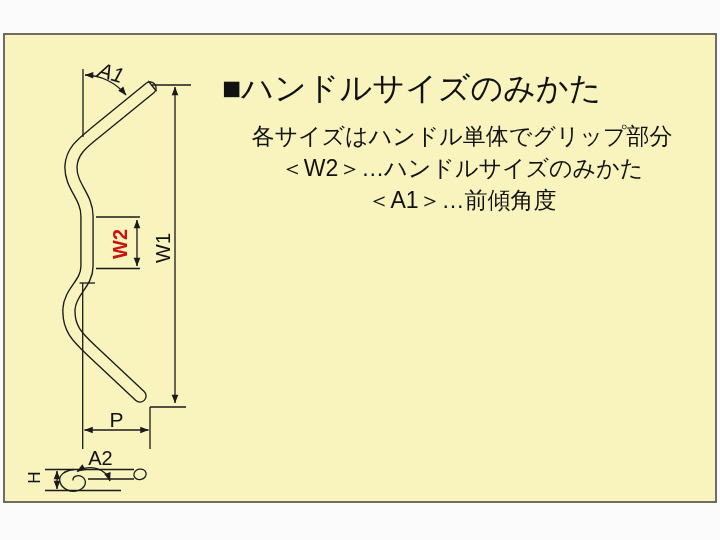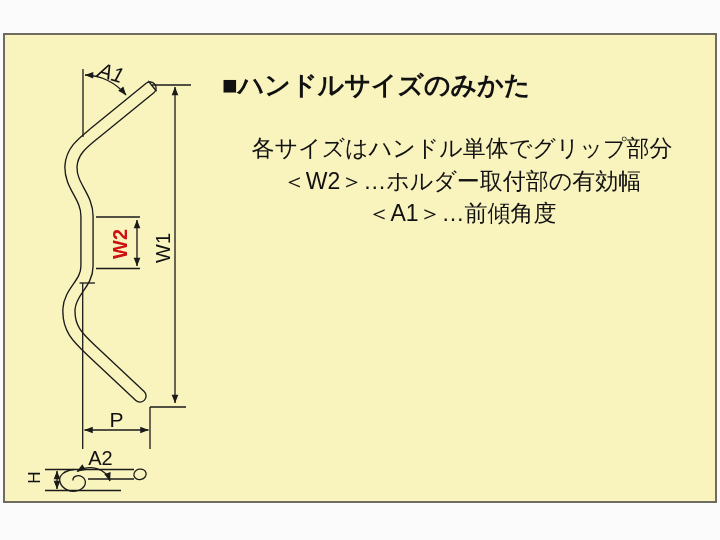--- a/index.html
+++ b/index.html
@@ -14,22 +14,22 @@
     background:#F9F3BE;
     border:2px solid #6E6C60;
   }
   .diagram-svg{
     position:absolute;left:0;top:0;width:710px;height:466px;
   }
   .text-col{
     position:absolute;left:217px;top:37px;width:480px;color:#111;
   }
   .sec-title{
-    font-size:26px;font-weight:bold;letter-spacing:0px;line-height:1.05;
-    margin:0 0 33px 0;white-space:nowrap;
+    font-size:32px;font-weight:normal;letter-spacing:0px;line-height:1.05;
+    margin:0 0 14px 0;white-space:nowrap;
   }
   .legend{font-size:23px;line-height:32.4px;text-align:center;}
   .legend div{white-space:nowrap;}
 </style>
 </head>
 <body>
 
 <div class="panel">
 
   <svg class="diagram-svg" viewBox="5 35 710 466" xmlns="http://www.w3.org/2000/svg">
@@ -71,18 +71,18 @@
     <path d="M 77,471.5 C 90,463.5 106,468.5 110,481" fill="none" stroke="#1A1A1A" stroke-width="1.3" marker-start="url(#arr)" marker-end="url(#arr)"></path>
     <line x1="45" y1="490.5" x2="121" y2="490.5" stroke="#1A1A1A" stroke-width="1.3"></line>
     <line x1="57" y1="471" x2="57" y2="489" stroke="#1A1A1A" stroke-width="1.3" marker-start="url(#arr)" marker-end="url(#arr)"></line>
     <text x="33.5" y="483.5" text-anchor="middle" font-size="17" transform="rotate(-90 33.5 477.5)" fill="#111">H</text>
   </svg>
 
   <div class="text-col">
     <div class="sec-title">■ハンドルサイズのみかた</div>
     <div class="legend">
       <div>各サイズはハンドル単体でグリップ部分</div>
-      <div>＜W2＞…ホルダー取付部の有効幅</div>
+      <div>＜W2＞…ハンドルサイズのみかた</div>
       <div>＜A1＞…前傾角度</div>
     </div>
   </div>
 
 </div>
 
 </body></html>

